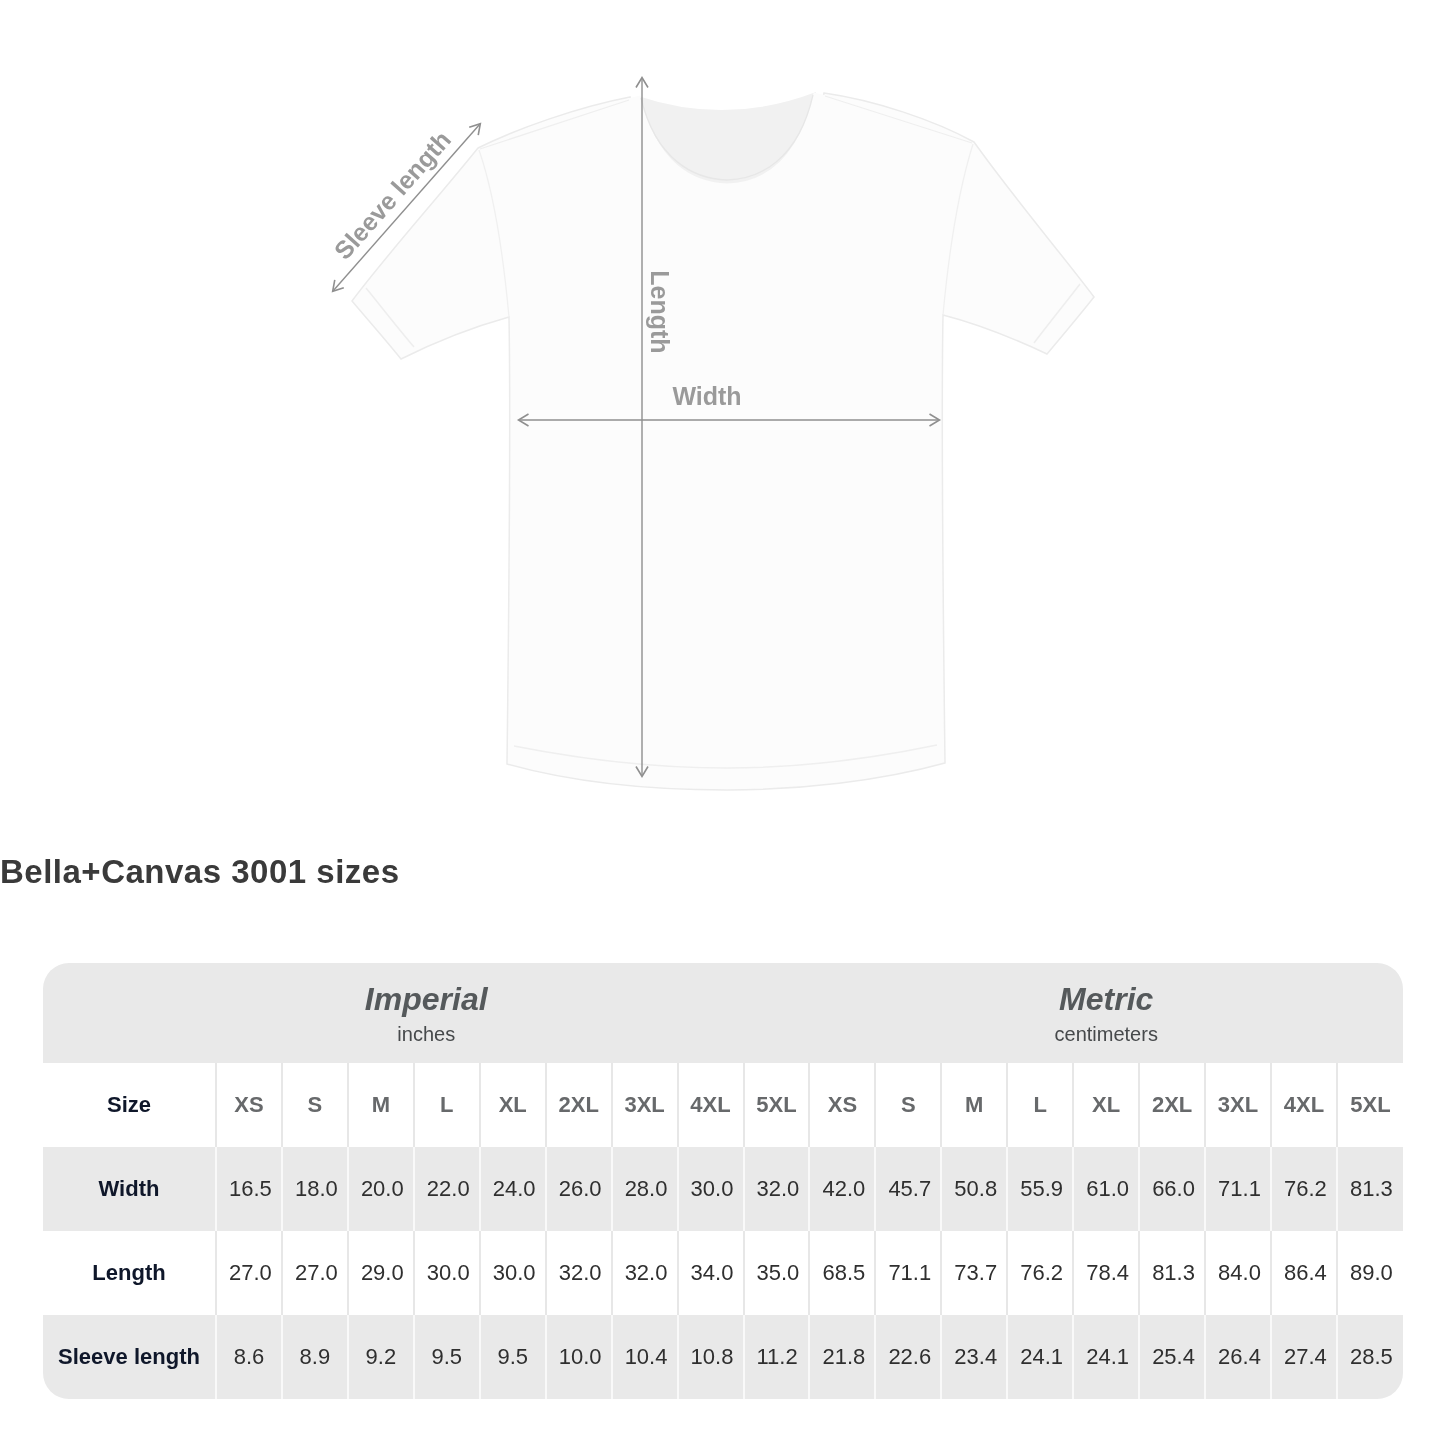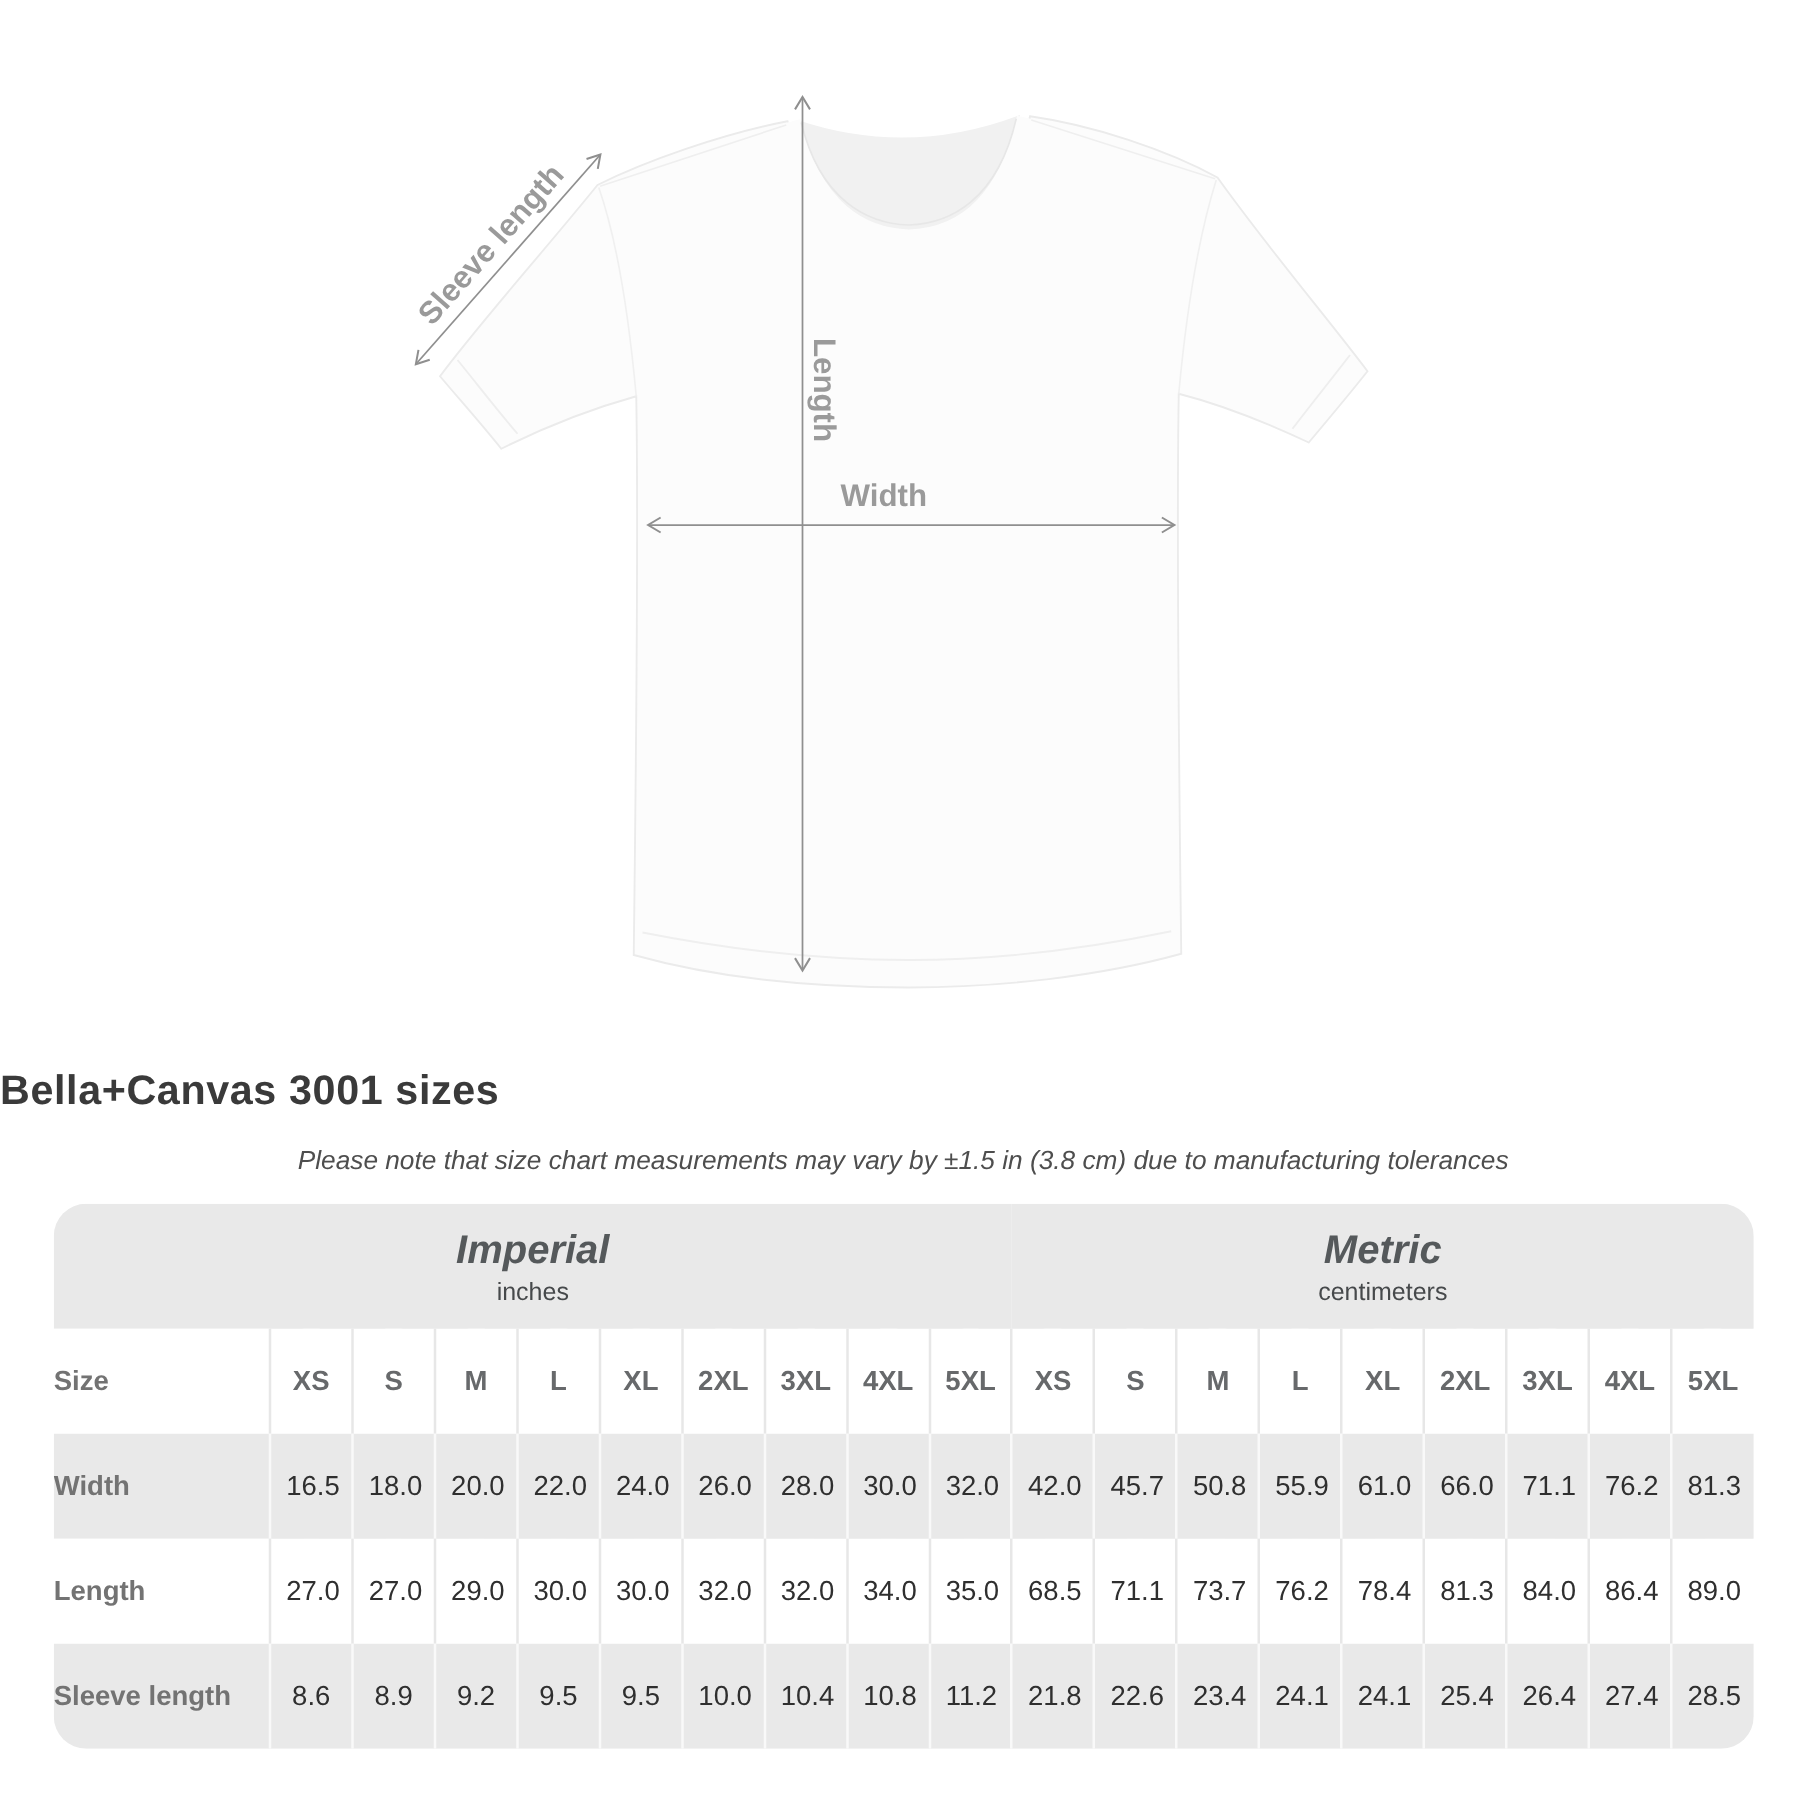--- a/index.html
+++ b/index.html
@@ -80,22 +80,22 @@
     font-weight: bold;
     color: #67696b;
     text-align: center;
     vertical-align: middle;
     padding: 0;
   }
   tbody tr { height: 84px; }
   tbody th.rowlabel, tr.sizes th.rowlabel {
     font-size: 22px;
     font-weight: bold;
-    color: #737373;
-    text-align: left;
+    color: #0f172a;
+    text-align: center;
     vertical-align: middle;
     padding: 0;
   }
   tbody td {
     font-size: 22px;
     color: #2f2f2f;
     text-align: center;
     vertical-align: middle;
     padding: 12px;
   }
@@ -153,21 +153,20 @@
       <line x1="519" y1="420" x2="939" y2="420" marker-start="url(#ah)" marker-end="url(#ah)"></line>
       <line x1="480" y1="124" x2="333" y2="291" marker-start="url(#ah)" marker-end="url(#ah)"></line>
     </g>
 
     <text class="dim-label" x="399" y="201" text-anchor="middle" transform="rotate(-48.5 399 201)">Sleeve length</text>
     <text class="dim-label" x="651" y="312" text-anchor="middle" transform="rotate(90 651 312)">Length</text>
     <text class="dim-label" x="707" y="405" text-anchor="middle">Width</text>
   </svg>
 
   <div class="page-title">Bella+Canvas 3001 sizes</div>
-  <div class="page-subtitle">Please note that size chart measurements may vary by ±1.5 in (3.8 cm) due to manufacturing tolerances</div>
 
   <div class="table-wrap">
     <table class="size-chart">
       <colgroup>
         <col class="label-col">
         <col span="18">
       </colgroup>
       <thead>
         <tr class="groups">
           <th colspan="10">

